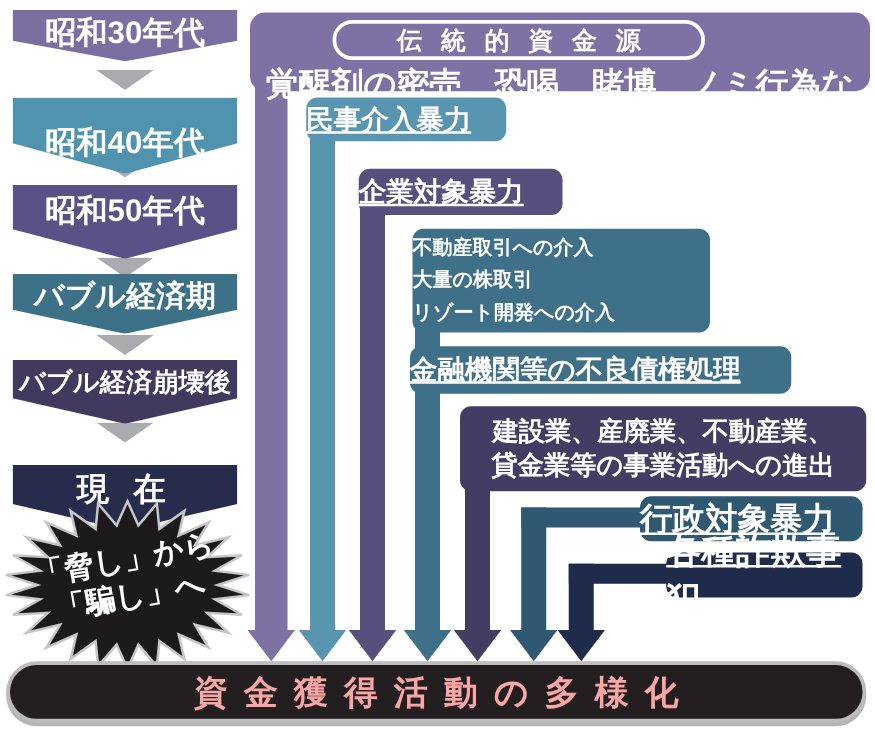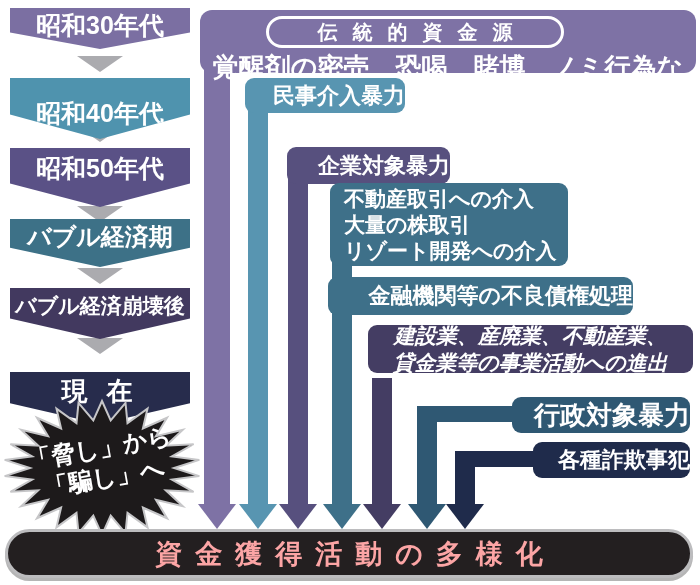--- a/index.html
+++ b/index.html
@@ -36,35 +36,35 @@
   .stem{position:absolute;z-index:1;}
   .head{position:absolute;z-index:1;clip-path:polygon(0 0,100% 0,50% 100%);width:38px;height:25px;top:504px;}
   .col-a{background:#7e72a5;} .col-b{background:#5895b1;} .col-c{background:#57507e;}
   .col-d{background:#3e7089;} .col-e{background:#443d63;} .col-f{background:#2f5873;}
   .col-g{background:#1f2b4b;}
   
   .box{
     position:absolute;z-index:2;color:#fff;border-radius:9px;
     display:flex;flex-direction:column;justify-content:center;
   }
-  .box .ctr{text-align:right;}
+  .box .ctr{text-align:left;text-decoration:underline;}
   .b1{left:200px;top:10px;width:496px;height:63px;background:#7e72a5;border-radius:12px;}
   .oval{
     position:absolute;left:66px;top:6px;width:292px;height:26px;border:3px solid #ffffff;
     border-radius:16px;display:flex;align-items:center;justify-content:center;
     font-size:20px;letter-spacing:15px;text-indent:15px;
   }
   .b1-line{position:absolute;left:0;top:40px;width:100%;text-align:center;font-size:26px;}
   .b2{left:245px;top:78px;width:160px;height:35px;background:#5895b1;font-size:22px;}
-  .b3{left:287px;top:135px;width:163px;height:37px;background:#57507e;font-size:22px;margin-top:12px;}
-  .b4{left:330px;top:183px;width:238px;height:83px;background:#3e7089;font-size:21px;line-height:26px;padding-left:14px;box-sizing:border-box;}
+  .b3{left:287px;top:135px;width:163px;height:37px;background:#57507e;font-size:22px;}
+  .b4{left:330px;top:183px;width:238px;height:83px;background:#3e7089;font-size:16px;line-height:26px;padding-left:0;box-sizing:border-box;}
   .b5{left:328px;top:277px;width:305px;height:38px;background:#3e7089;font-size:22px;}
-  .b6{left:368px;top:325px;width:325px;height:48px;background:#443d63;font-size:21px;line-height:27px;text-align:center;font-style:italic;}
+  .b6{left:368px;top:325px;width:325px;height:68px;background:#443d63;font-size:21px;line-height:27px;text-align:center;}
   .b7{left:512px;top:397px;width:178px;height:36px;background:#2f5873;font-size:26px;}
-  .b8{left:533px;top:442px;width:157px;height:36px;background:#1f2b4b;font-size:22px;}
+  .b8{left:533px;top:442px;width:157px;height:36px;background:#1f2b4b;font-size:28px;}
   
   .elbow-h{position:absolute;height:16px;z-index:1;}
   
   .footer{
     position:absolute;left:5px;top:529px;width:688px;height:49px;box-sizing:border-box;
     background:#231f20;border:3px solid #bcbcbe;border-radius:25px;z-index:3;
     display:flex;align-items:center;justify-content:center;color:#fca5a5;
     font-size:27px;letter-spacing:13px;text-indent:13px;
     box-shadow:0 3px 0 rgba(90,90,90,.45);
   }

